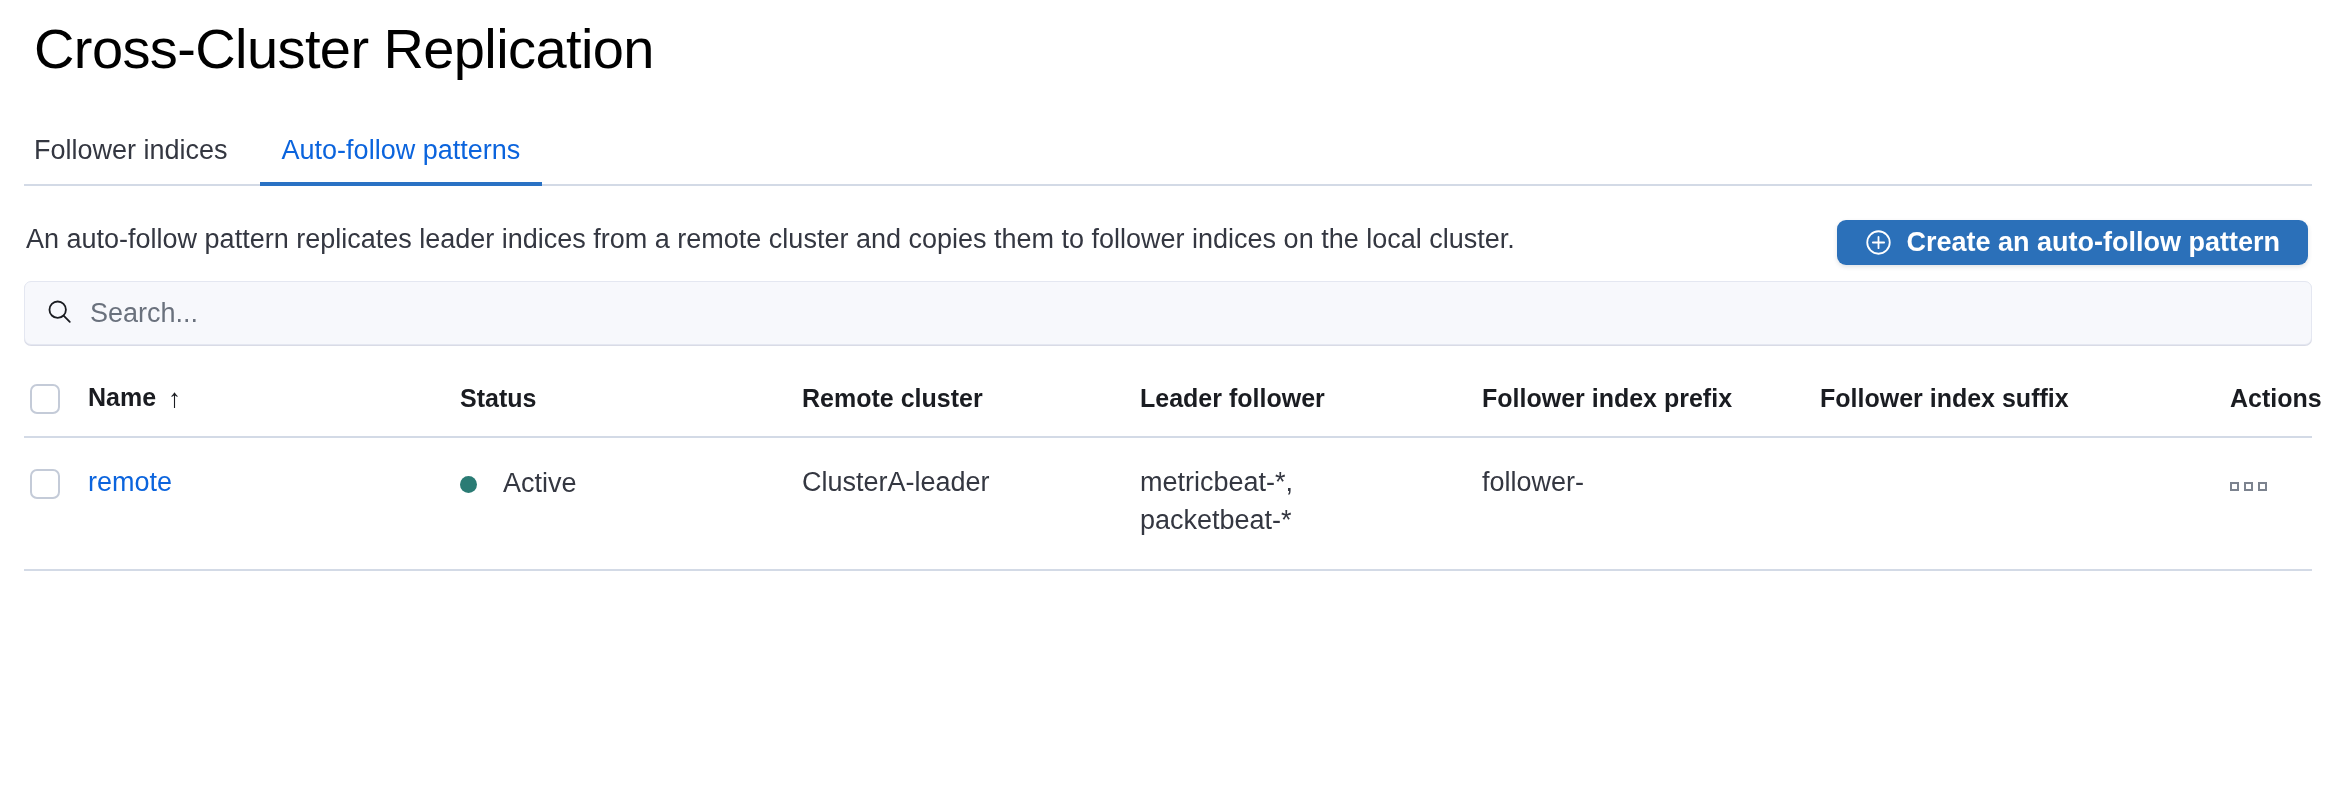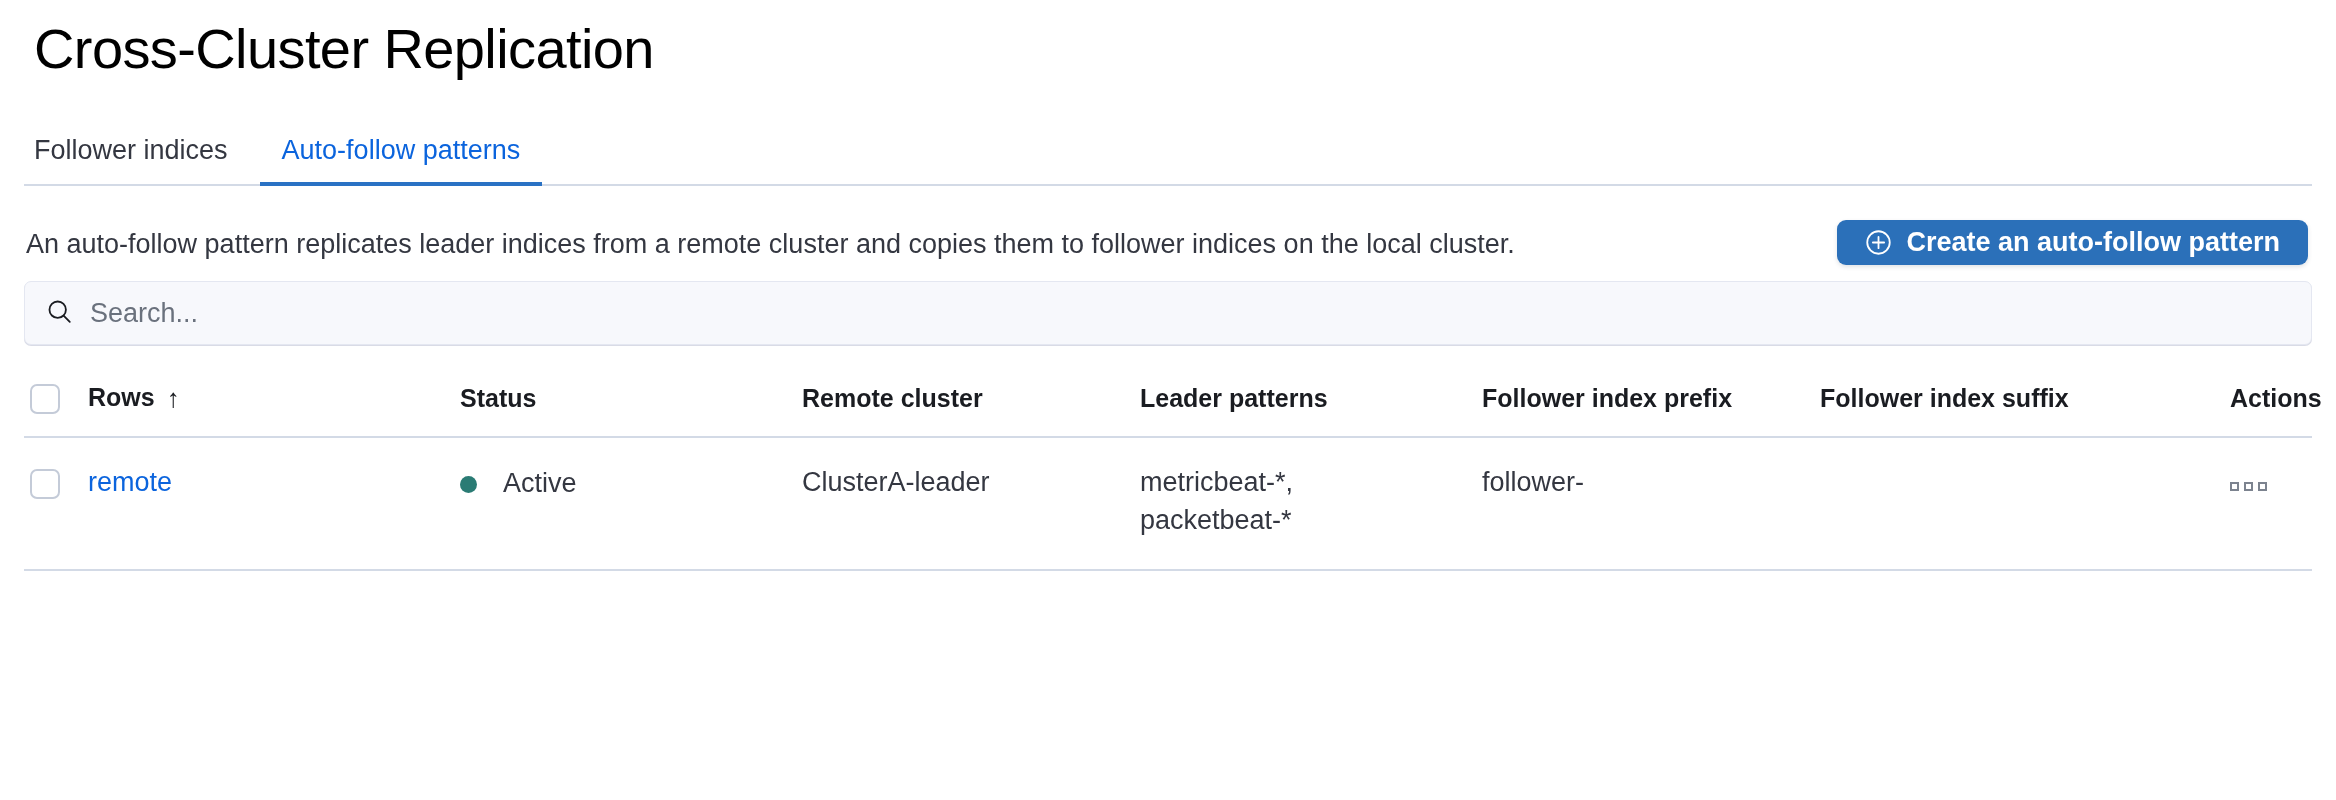--- a/index.html
+++ b/index.html
@@ -76,21 +76,21 @@
     right: 0;
     bottom: 0;
     height: 4px;
     background: #2a72c4;
     z-index: 2;
   }
 
   
   .desc-row {
     display: flex;
-    align-items: flex-end;
+    align-items: flex-start;
     justify-content: space-between;
     margin-top: 34px;
     gap: 40px;
   }
   .desc-text {
     font-size: 27px;
     line-height: 1.48;
     color: #343741;
     max-width: 1700px;
     padding-left: 2px;
@@ -318,25 +318,25 @@
     <input class="search-input" type="text" value="" placeholder="Search..." style="">
   </div>
 
   <table class="tbl">
     <thead>
       <tr>
         <th class="col-check">
           <span class="ckbox"></span>
         </th>
         <th class="col-name">
-          <span>Rows</span><span class="sort-arrow">↑</span>
+          <span>Name</span><span class="sort-arrow">↑</span>
         </th>
         <th class="col-status">Status</th>
         <th class="col-remote">Remote cluster</th>
-        <th class="col-leader">Leader patterns</th>
+        <th class="col-leader">Leader follower</th>
         <th class="col-prefix">Follower index prefix</th>
         <th class="col-suffix">Follower index suffix</th>
         <th class="col-actions">Actions</th>
       </tr>
     </thead>
     <tbody>
       <tr>
         <td class="col-check">
           <span class="ckbox"></span>
         </td>

